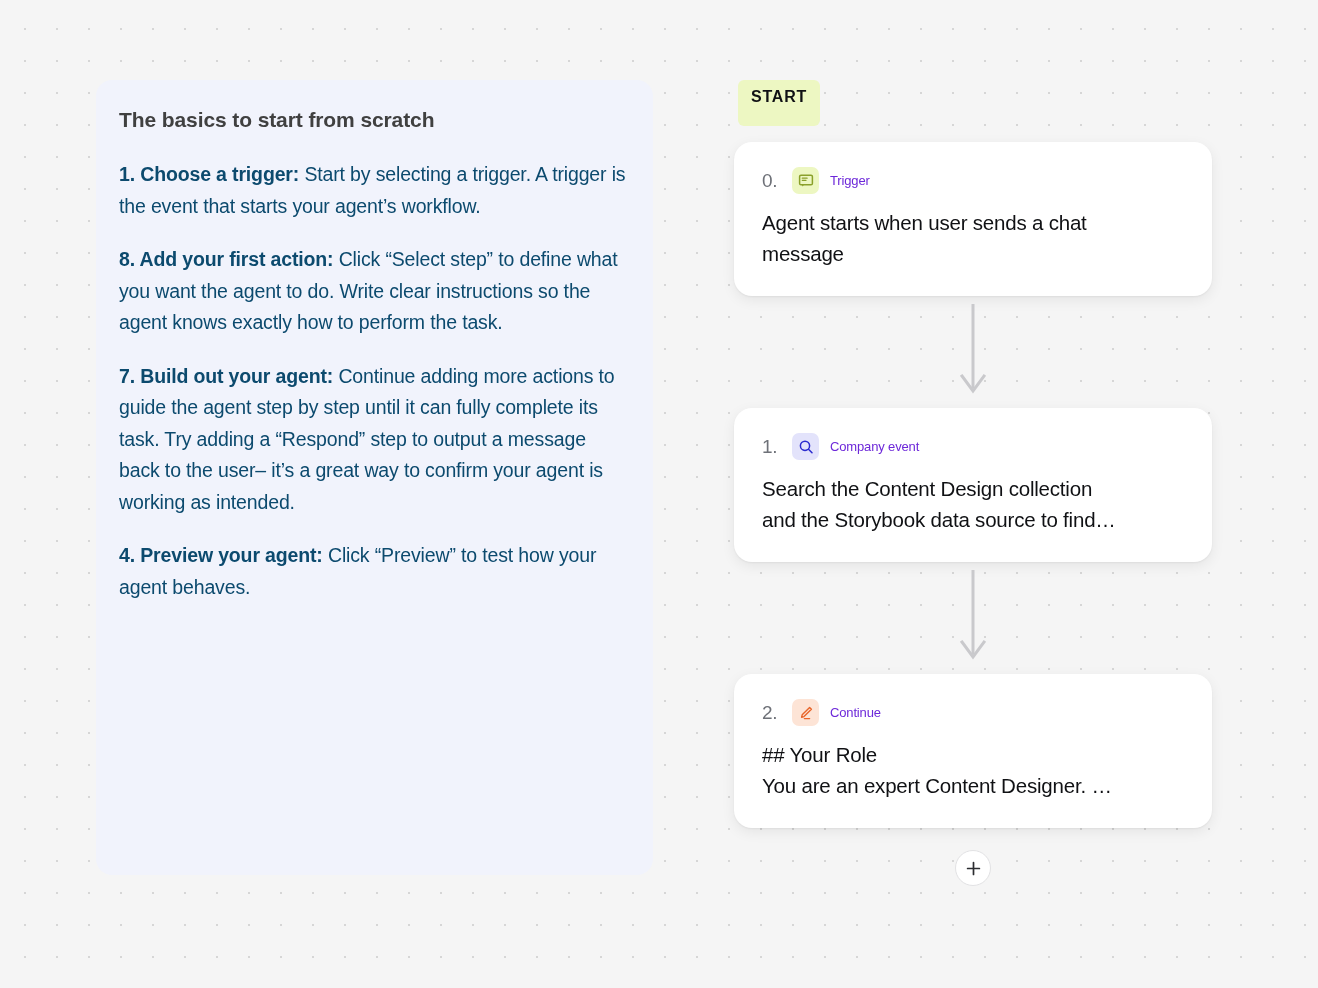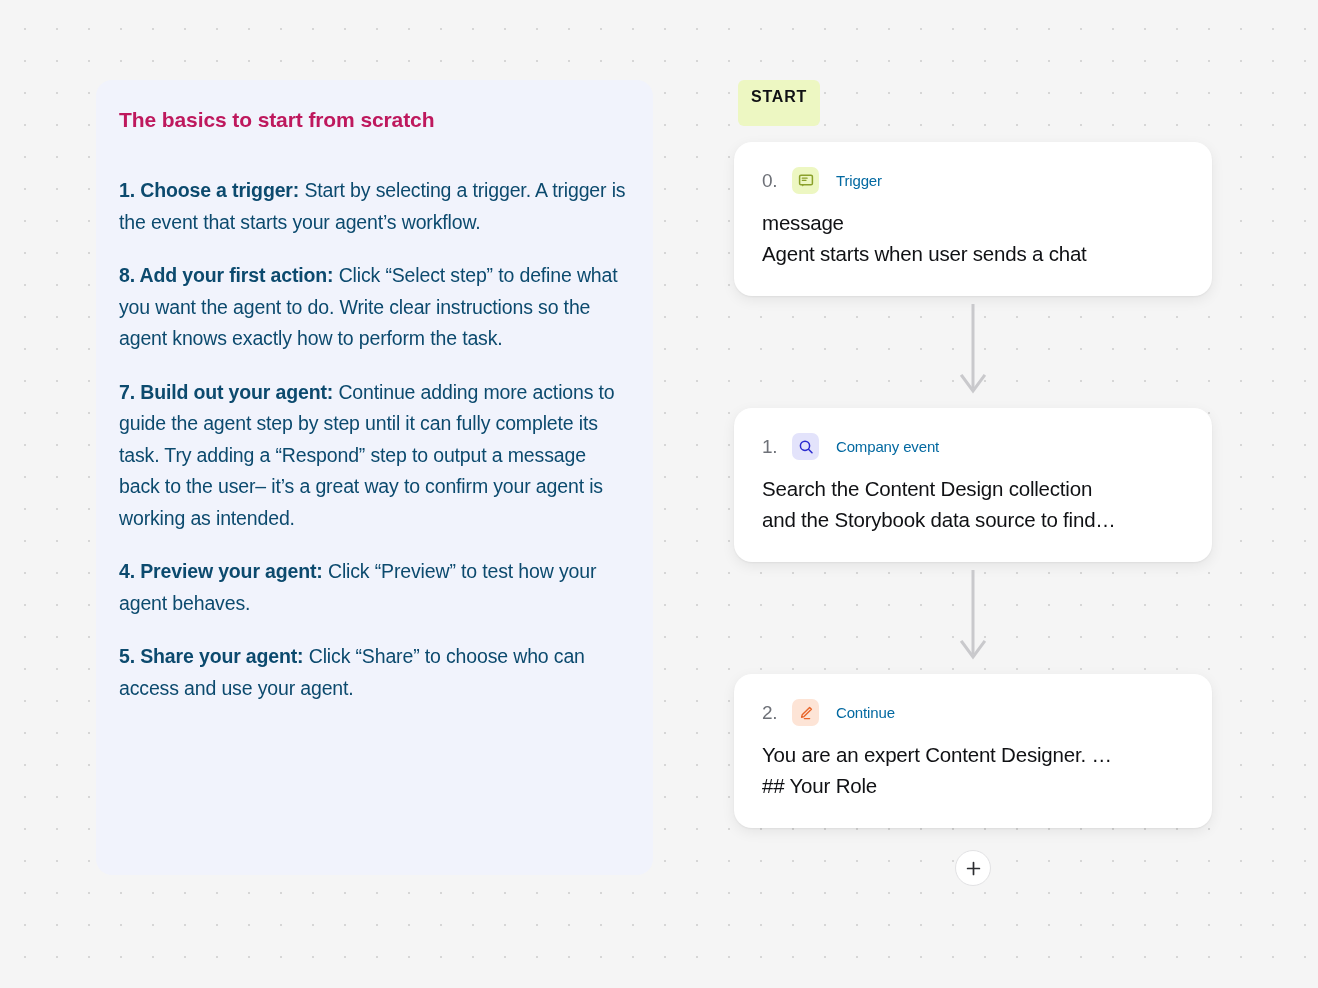--- a/index.html
+++ b/index.html
@@ -27,24 +27,24 @@
     width: 557px;
     height: 795px;
     background: #f1f3fc;
     border-radius: 16px;
     padding: 26px 24px 0 23px;
   }
 
   .info-title {
     font-size: 21px;
     font-weight: bold;
-    color: #be185d;
+    color: #404040;
     letter-spacing: -0.1px;
     line-height: 1.3;
-    margin-bottom: 42px;
+    margin-bottom: 26px;
   }
 
   .info-step {
     font-size: 19.5px;
     line-height: 31.5px;
     color: #0c4a6e;
     letter-spacing: -0.15px;
     margin-bottom: 22px;
   }
   .info-step:last-child { margin-bottom: 0; }
@@ -104,24 +104,24 @@
     justify-content: center;
     flex-shrink: 0;
   }
   .node-icon svg { display: block; }
 
   .icon-trigger  { background: #edf7c2; }
   .icon-search   { background: #e3e3fb; }
   .icon-respond  { background: #fde4d6; }
 
   .node-kind {
-    font-size: 15px;
-    color: #0369a1;
+    font-size: 13px;
+    color: #6d28d9;
     letter-spacing: -0.15px;
-    margin-left: 7px;
+    margin-left: 1px;
   }
 
   .node-body {
     font-size: 20.5px;
     line-height: 31px;
     color: #101114;
     letter-spacing: -0.2px;
   }
   .node-body .line { display: block; }
 
@@ -164,23 +164,20 @@
     <b>1. Choose a trigger:</b><span> Start by selecting a trigger. A trigger is the event that starts your agent’s workflow.</span>
   </p>
   <p class="info-step">
     <b>8. Add your first action:</b><span> Click “Select step” to define what you want the agent to do. Write clear instructions so the agent knows exactly how to perform the task.</span>
   </p>
   <p class="info-step">
     <b>7. Build out your agent:</b><span> Continue adding more actions to guide the agent step by step until it can fully complete its task. Try adding a “Respond” step to output a message back to the user– it’s a great way to confirm your agent is working as intended.</span>
   </p>
   <p class="info-step">
     <b>4. Preview your agent:</b><span> Click “Preview” to test how your agent behaves.</span>
-  </p>
-  <p class="info-step">
-    <b>5. Share your agent:</b><span> Click “Share” to choose who can access and use your agent.</span>
   </p>
 </div>
 
 <div class="flow">
 
   <div class="start-badge">START</div>
 
   <div style="height:16px"></div>
 
   
@@ -190,22 +187,22 @@
       <span class="node-icon icon-trigger">
         <svg width="16" height="16" viewBox="0 0 16 16" fill="none">
           <rect x="1.6" y="2.2" width="12.8" height="9.6" rx="1.4" stroke="#8aa02a" stroke-width="1.5"></rect>
           <path d="M4.2 13.4 L4.2 11.5 L6.6 11.5 Z" fill="#8aa02a"></path>
           <path d="M4.3 5.2 H9.1 M4.3 7.3 H8.0" stroke="#8aa02a" stroke-width="1.3" stroke-linecap="round"></path>
         </svg>
       </span>
       <span class="node-kind">Trigger</span>
     </div>
     <div class="node-body">
+      <span class="line">Agent starts when user sends a chat</span>
       <span class="line">message</span>
-      <span class="line">Agent starts when user sends a chat</span>
     </div>
   </div>
 
   
   <div class="connector">
     <svg width="28" height="96" viewBox="0 0 28 96" fill="none">
       <path d="M14 0 V84" stroke="#c9c9cc" stroke-width="3"></path>
       <path d="M3 72 L14 87 L25 72" stroke="#c9c9cc" stroke-width="3" stroke-linecap="square" fill="none"></path>
     </svg>
   </div>
@@ -242,22 +239,22 @@
       <span class="node-index">2.</span>
       <span class="node-icon icon-respond">
         <svg width="16" height="16" viewBox="0 0 16 16" fill="none">
           <path d="M11.6 2.4 L13.4 4.2 L6.0 11.6 L3.6 12.2 L4.2 9.8 Z" stroke="#e8652a" stroke-width="1.4" stroke-linejoin="round"></path>
           <path d="M6.4 13.6 H11.6" stroke="#e8652a" stroke-width="1.4" stroke-linecap="round"></path>
         </svg>
       </span>
       <span class="node-kind">Continue</span>
     </div>
     <div class="node-body">
+      <span class="line">## Your Role</span>
       <span class="line">You are an expert Content Designer. …</span>
-      <span class="line">## Your Role</span>
     </div>
   </div>
 
   
   <div class="add-row">
     <div class="add-button">
       <svg width="15" height="15" viewBox="0 0 15 15" fill="none">
         <path d="M7.5 1.6 V13.4 M1.6 7.5 H13.4" stroke="#2b2c30" stroke-width="1.7" stroke-linecap="round"></path>
       </svg>
     </div>

